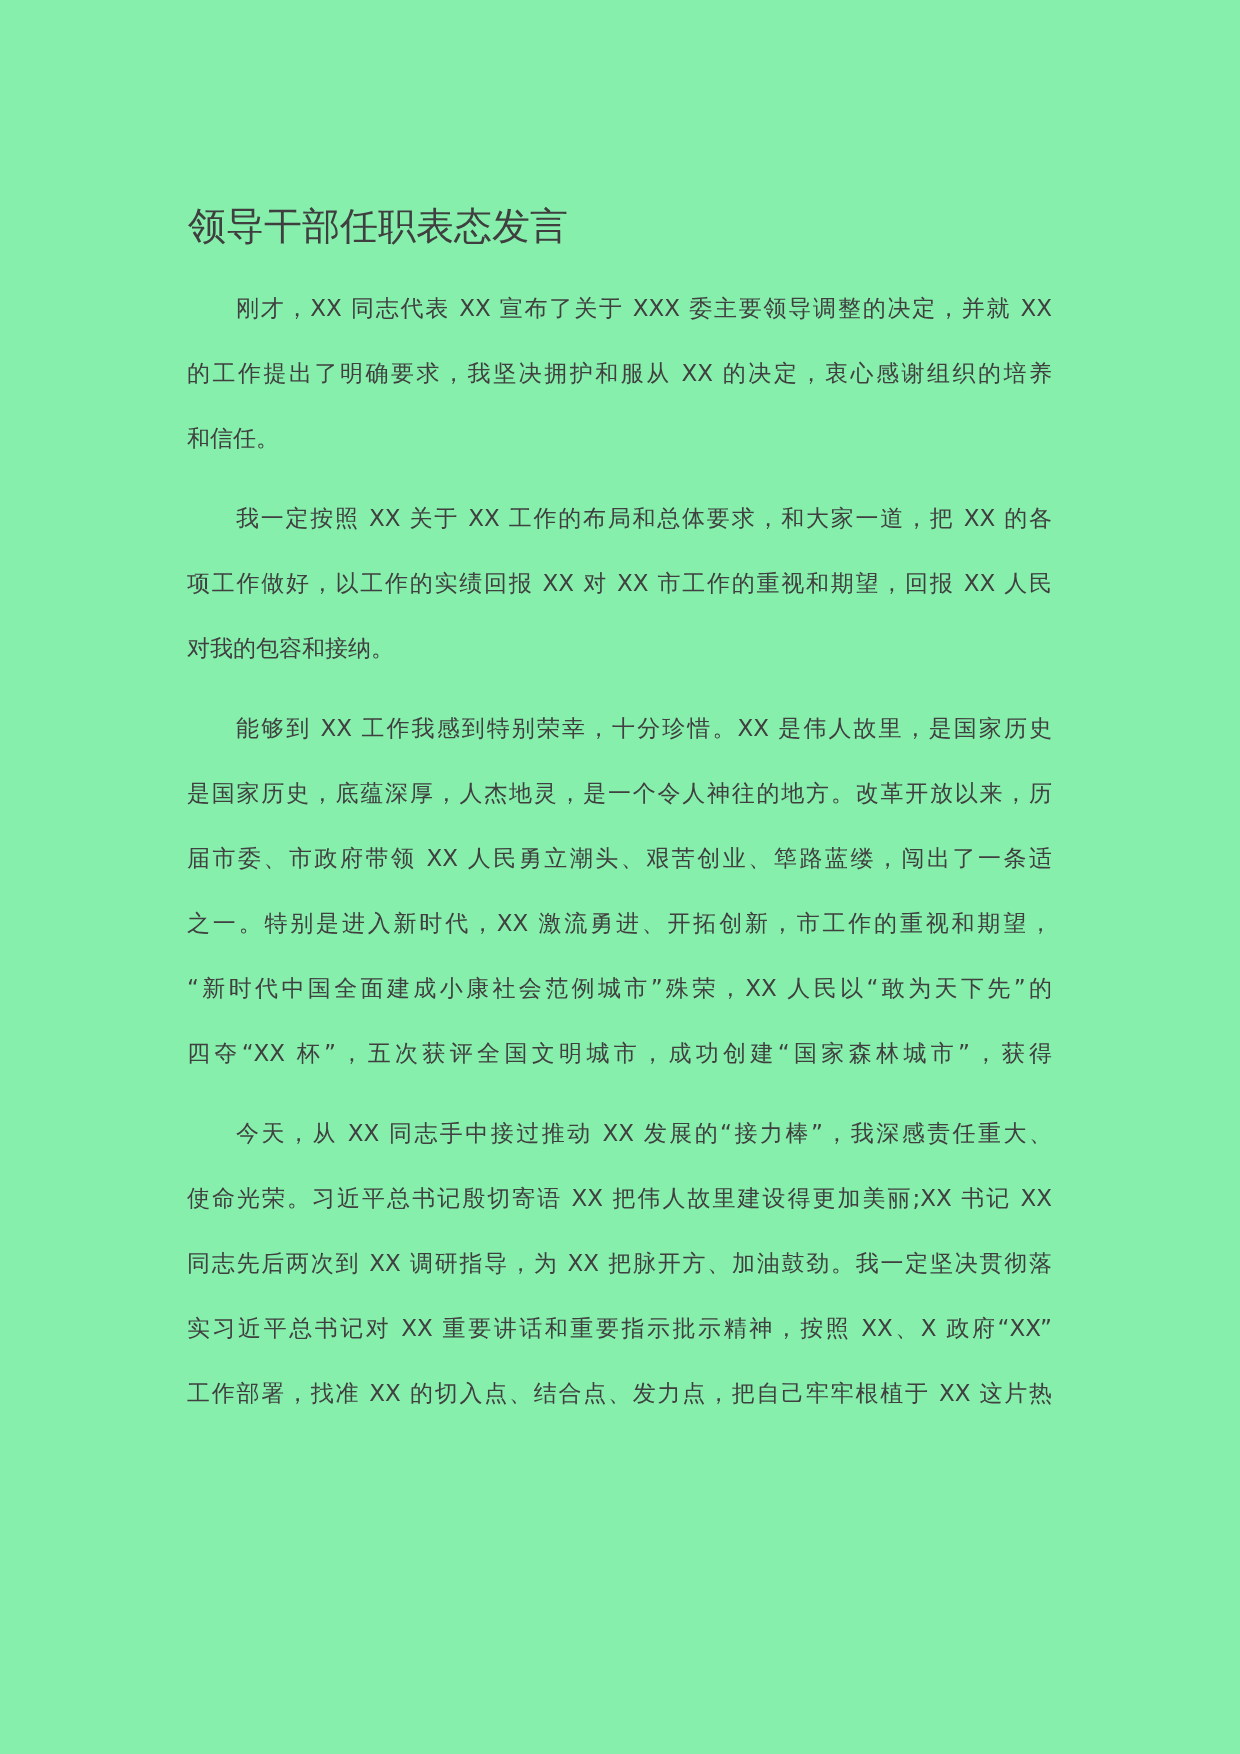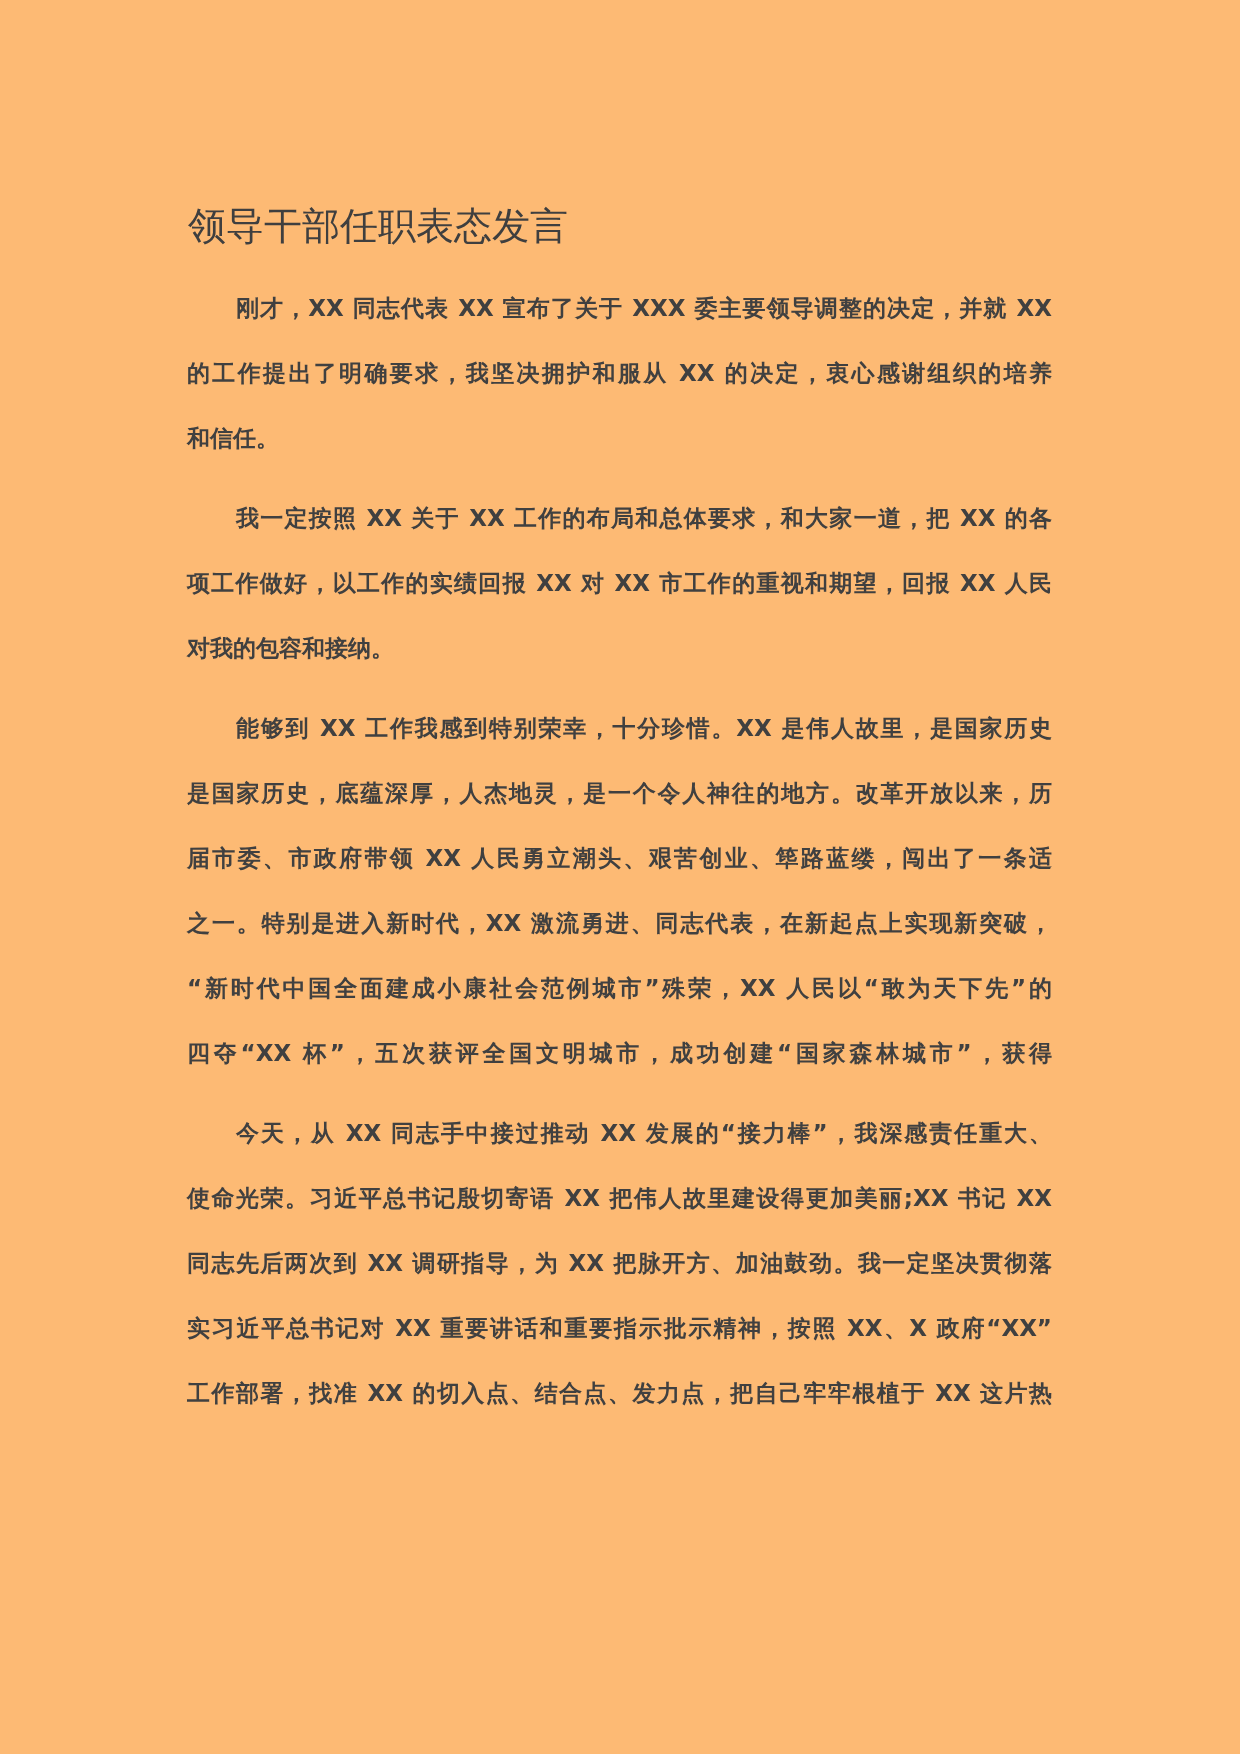--- a/index.html
+++ b/index.html
@@ -1,22 +1,22 @@
 <!DOCTYPE html>
 <html><head>
 <meta charset="utf-8">
 <style>
   html, body { margin: 0; padding: 0; background: #ffffff; }
   body { width: 1240px; height: 1754px; position: relative; overflow: hidden;
          font-family: "DejaVu Sans", "Liberation Sans", sans-serif; color: #404040; }
-  .page { position: absolute; left: 0; top: 0; width: 1240px; height: 1754px; background: #fdba74; }
+  .page { position: absolute; left: 0; top: 0; width: 1240px; height: 1754px; background: #86efac; }
   .title { position: absolute; left: 188px; top: 200px; height: 52px; line-height: 52px;
            font-size: 38px; font-weight: normal; color: #3f3f3f; margin: 0; white-space: nowrap; }
   .body { position: absolute; left: 187px; top: 276px; width: 865px; }
-  .para { margin: 0 0 15px 0; font-weight: bold; }
+  .para { margin: 0 0 15px 0; }
   .line { display: block; height: 65px; line-height: 65px; font-size: 23px; white-space: nowrap;
           text-align: justify; text-align-last: justify; overflow: visible; }
   .line.indent { padding-left: 49px; }
   .line.last { text-align: right; text-align-last: left; }
 </style>
 </head>
 <body>
 
 <div class="page">
   <h1 class="title">领导干部任职表态发言</h1>
@@ -32,21 +32,21 @@
     <p class="para">
       <span class="line indent">我一定按照 XX 关于 XX 工作的布局和总体要求，和大家一道，把 XX 的各</span>
       <span class="line">项工作做好，以工作的实绩回报 XX 对 XX 市工作的重视和期望，回报 XX 人民</span>
       <span class="line last">对我的包容和接纳。</span>
     </p>
 
     <p class="para">
       <span class="line indent">能够到 XX 工作我感到特别荣幸，十分珍惜。XX 是伟人故里，是国家历史</span>
       <span class="line">是国家历史，底蕴深厚，人杰地灵，是一个令人神往的地方。改革开放以来，历</span>
       <span class="line">届市委、市政府带领 XX 人民勇立潮头、艰苦创业、筚路蓝缕，闯出了一条适</span>
-      <span class="line">之一。特别是进入新时代，XX 激流勇进、同志代表，在新起点上实现新突破，</span>
+      <span class="line">之一。特别是进入新时代，XX 激流勇进、开拓创新，市工作的重视和期望，</span>
       <span class="line">“新时代中国全面建成小康社会范例城市”殊荣，XX 人民以“敢为天下先”的</span>
       <span class="line">四夺“XX 杯”，五次获评全国文明城市，成功创建“国家森林城市”，获得</span>
     </p>
 
     <p class="para">
       <span class="line indent">今天，从 XX 同志手中接过推动 XX 发展的“接力棒”，我深感责任重大、</span>
       <span class="line">使命光荣。习近平总书记殷切寄语 XX 把伟人故里建设得更加美丽;XX 书记 XX</span>
       <span class="line">同志先后两次到 XX 调研指导，为 XX 把脉开方、加油鼓劲。我一定坚决贯彻落</span>
       <span class="line">实习近平总书记对 XX 重要讲话和重要指示批示精神，按照 XX、X 政府“XX”</span>
       <span class="line">工作部署，找准 XX 的切入点、结合点、发力点，把自己牢牢根植于 XX 这片热</span>

